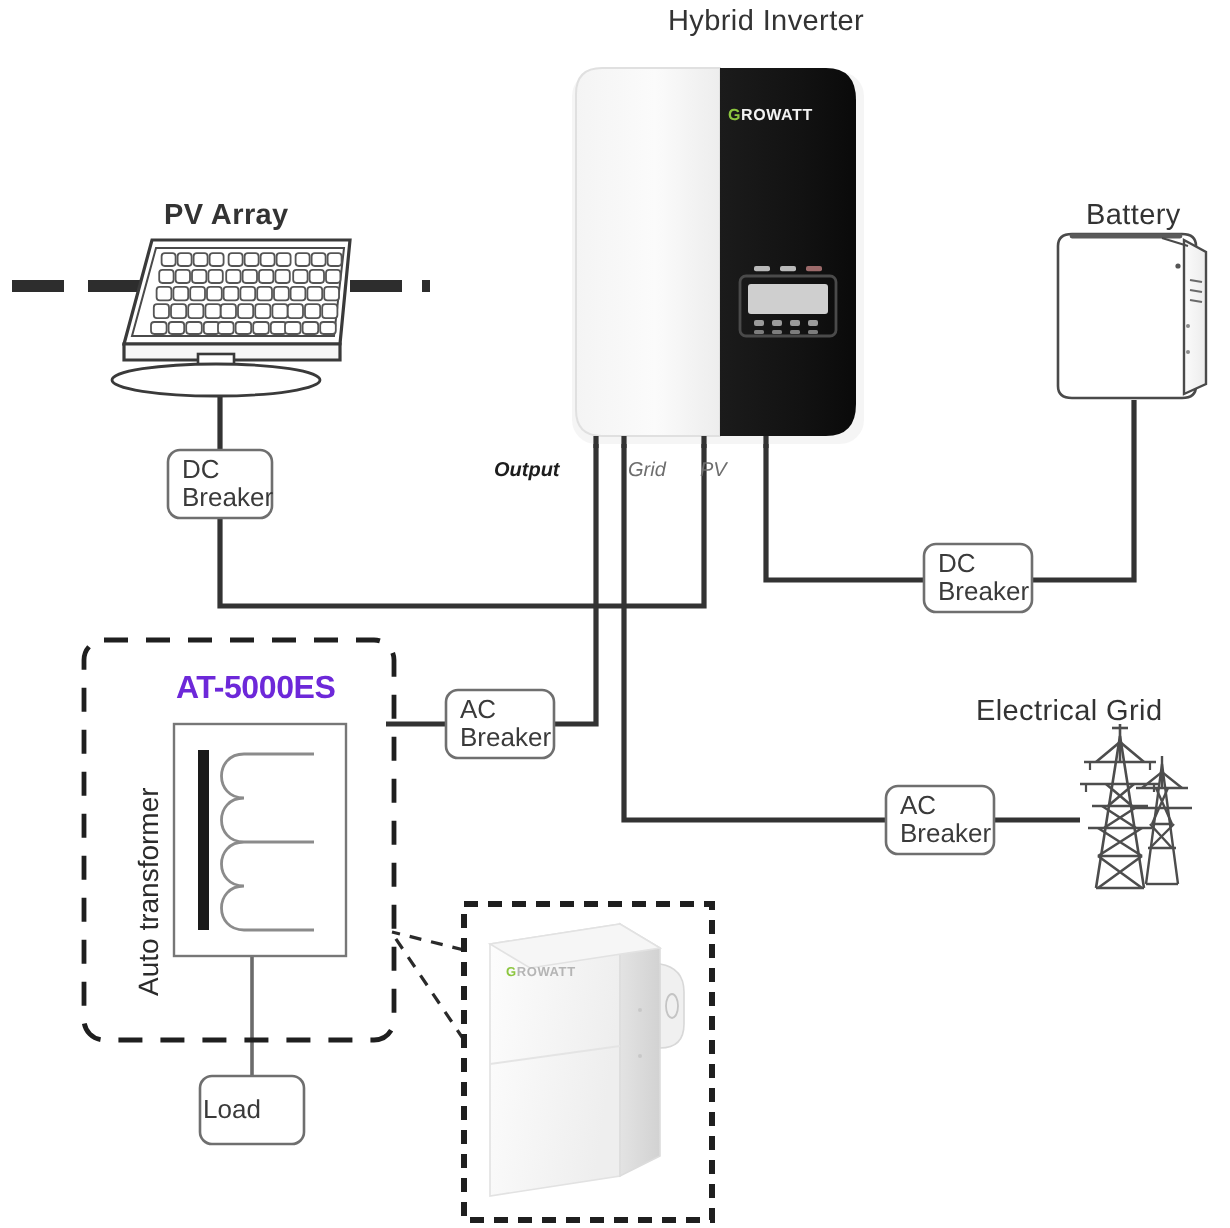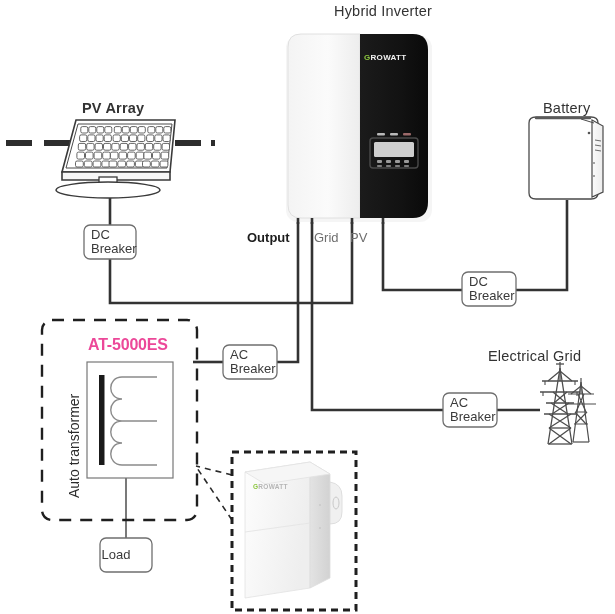--- a/index.html
+++ b/index.html
@@ -30,39 +30,40 @@
     color: #2b2b2b;
     white-space: nowrap;
     font-family: "Liberation Sans", sans-serif;
   }
   .title-lbl {
     font-size: 14.5px;
     color: #333333;
     letter-spacing: 0.2px;
   }
   .port-lbl {
-    font-size: 13px;
+    font-size: 10px;
     color: #6e6e6e;
+    font-style: italic;
   }
   .port-lbl.strong {
     color: #1d1d1d;
     font-weight: bold;
   }
   .box-lbl {
     font-size: 13px;
     color: #3a3a3a;
     line-height: 14px;
   }
   .box-lbl.centered {
     text-align: center;
   }
   .at-title {
     font-size: 16px;
     font-weight: bold;
-    color: #ec4899;
+    color: #6d28d9;
     letter-spacing: -0.2px;
   }
   .at-side {
     font-size: 14px;
     color: #2b2b2b;
     transform: rotate(-90deg);
     transform-origin: left top;
   }
   .growatt-logo {
     position: absolute;

